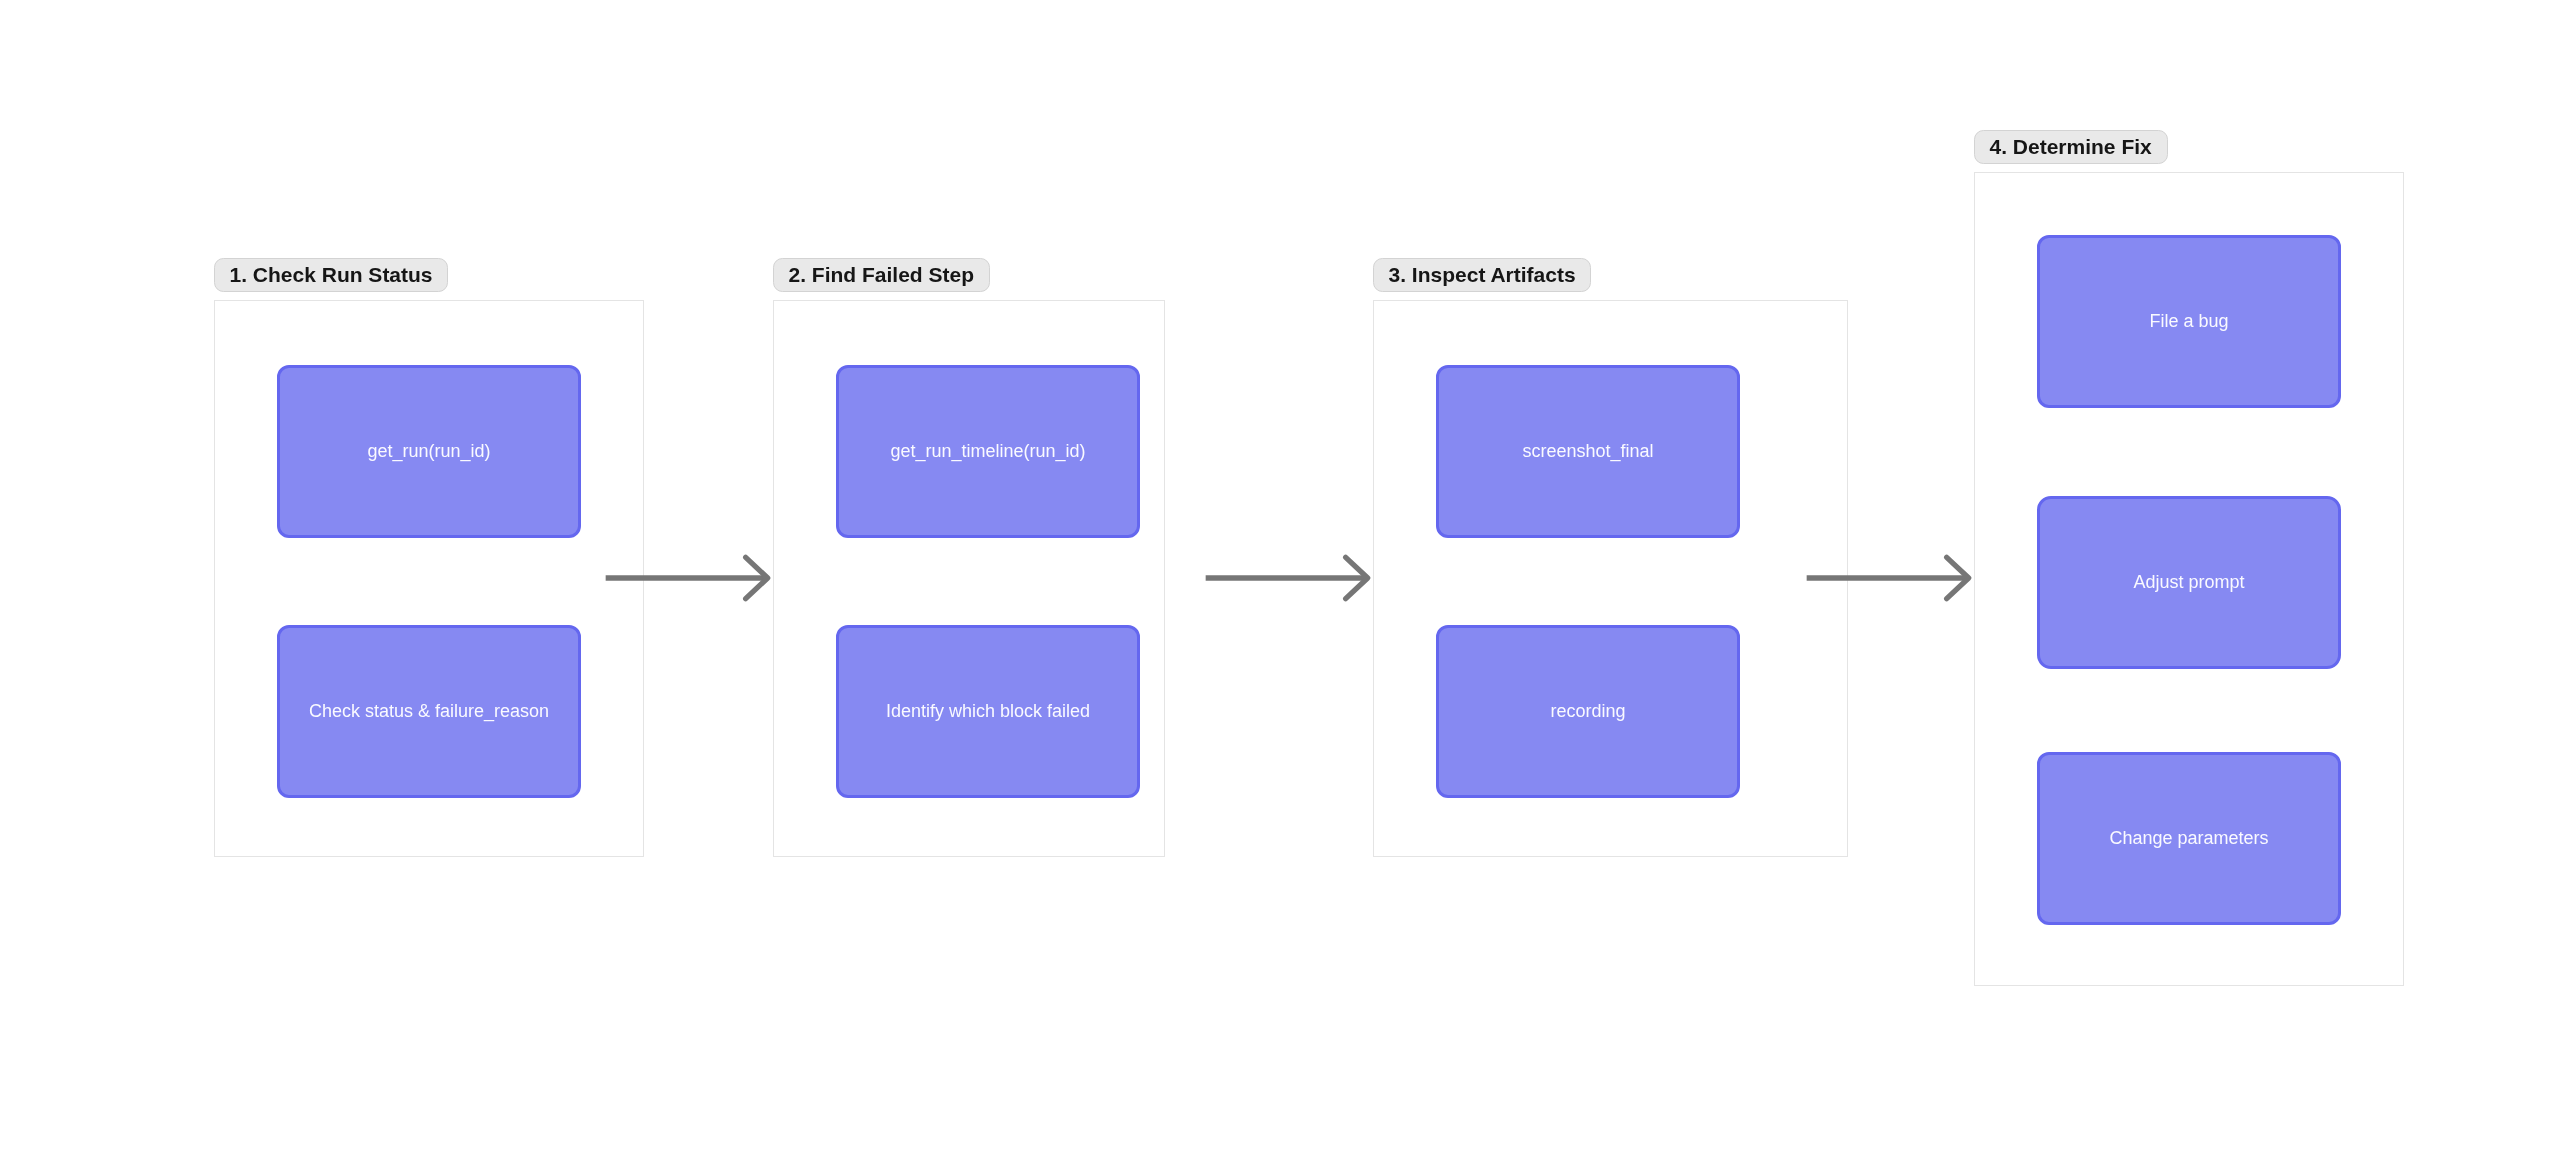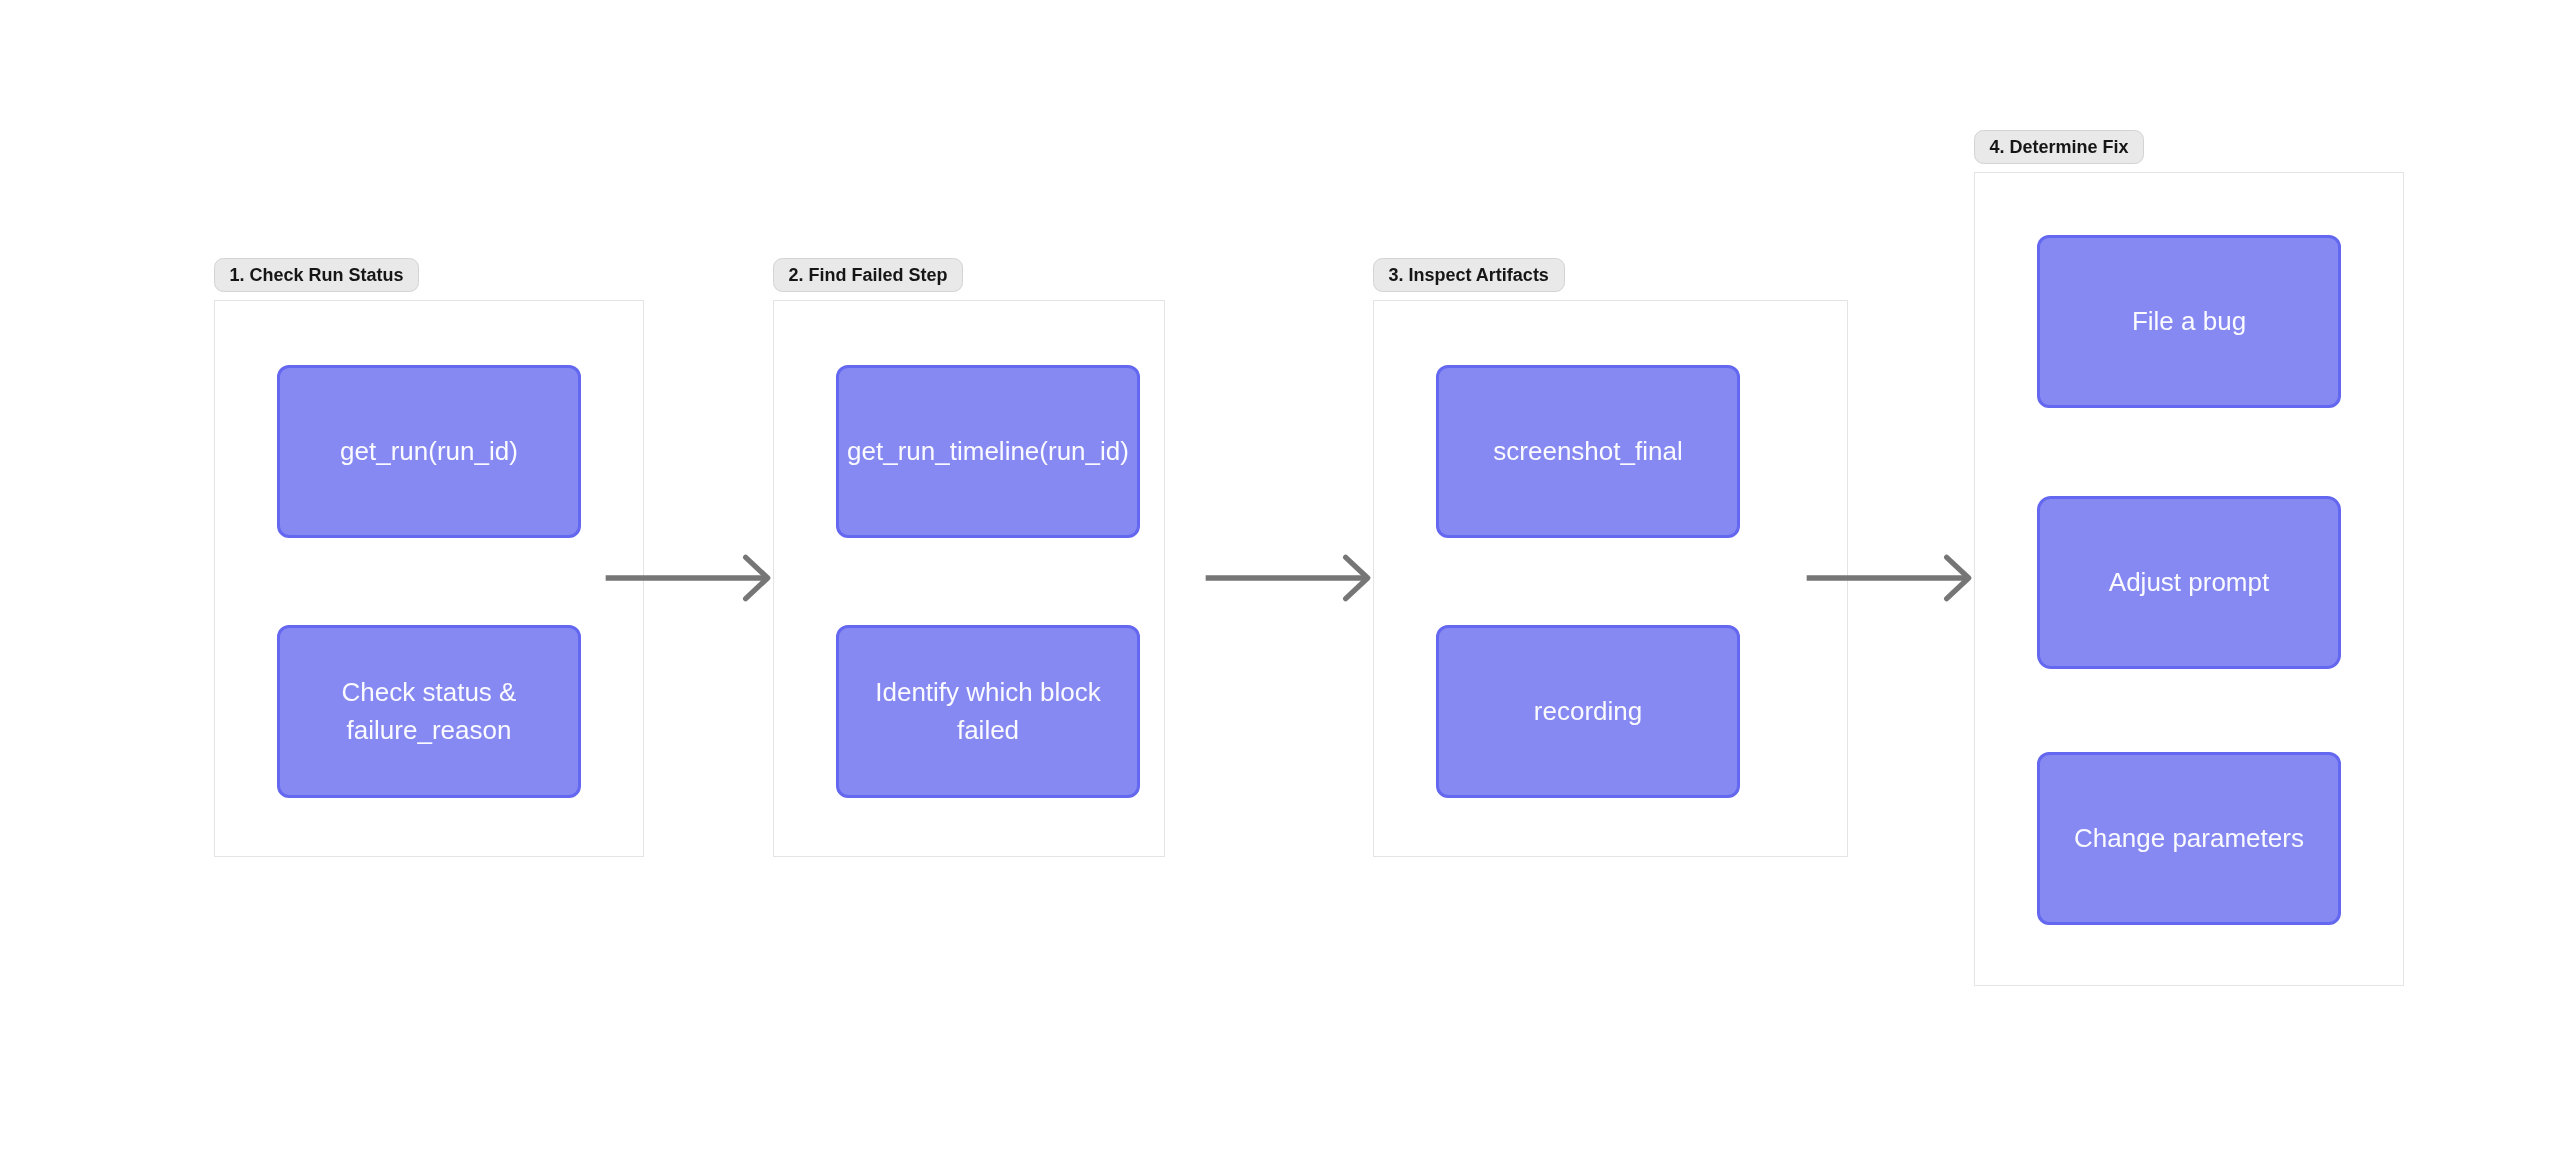--- a/index.html
+++ b/index.html
@@ -28,39 +28,39 @@
     top: -43px;
     left: -1.3px;
     height: 34px;
     display: inline-flex;
     align-items: center;
     padding: 0 14.8px;
     background: #e9e9e9;
     border: 1.3px solid #d3d3d3;
     border-radius: 9.4px;
     box-sizing: border-box;
-    font-size: 18px;
+    font-size: 21px;
     font-weight: 600;
     color: #161616;
     white-space: nowrap;
   }
   .node {
     position: absolute;
     width: 304px;
     height: 173px;
     background: #8689f2;
     border: 3.4px solid #6467ef;
     border-radius: 12px;
     box-sizing: border-box;
     display: flex;
     align-items: center;
     justify-content: center;
     text-align: center;
     color: #fafaff;
-    font-size: 26px;
+    font-size: 18px;
     font-weight: 500;
     line-height: 1.45;
     padding: 0 25.5px;
   }
   .node span { display: block; }
   .arrow {
     position: absolute;
     width: 168px;
     height: 60px;
   }

